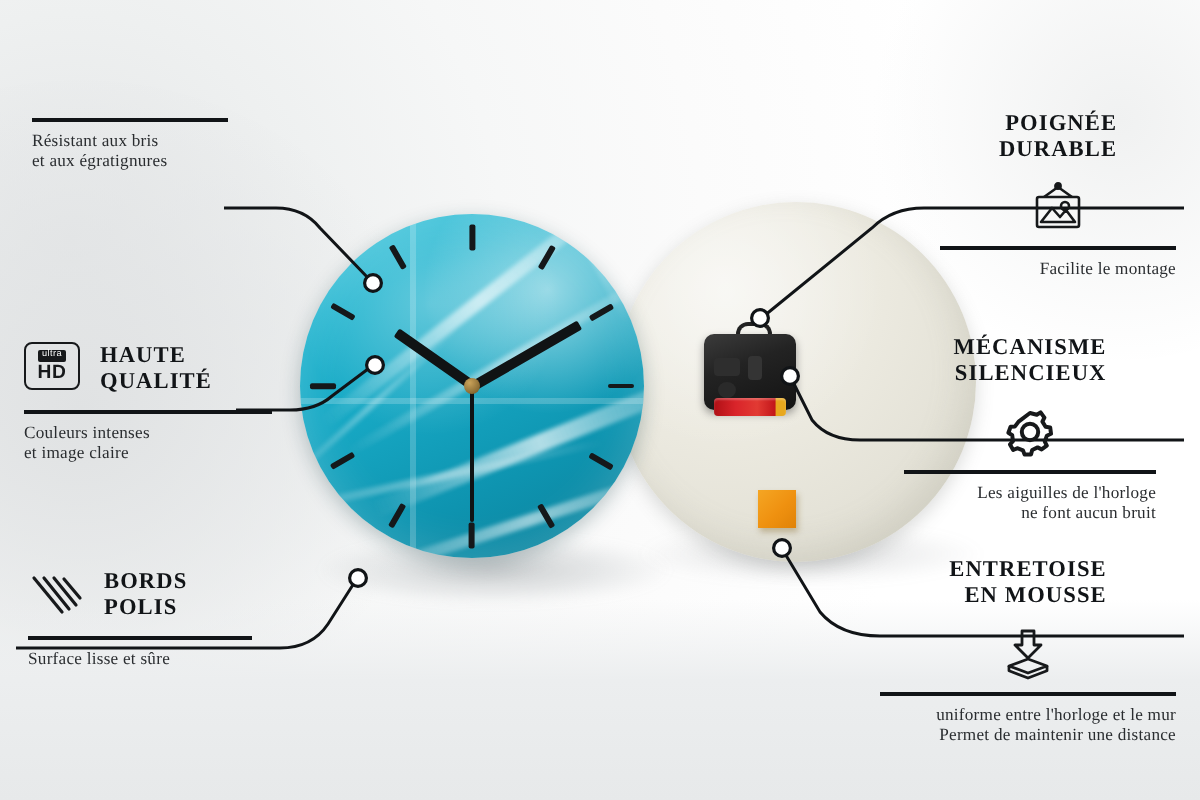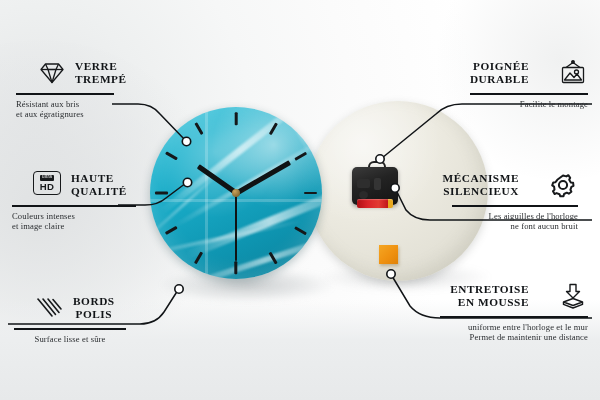--- a/index.html
+++ b/index.html
@@ -91,32 +91,32 @@
      background:linear-gradient(135deg,#f5a623 0%,#ef9110 55%,#e08207 100%);
      box-shadow:1px 2px 3px rgba(120,90,20,.35);}
   .back-sheen{position:absolute;left:-30px;top:-40px;width:170px;height:170px;border-radius:50%;
      background:radial-gradient(circle,rgba(255,255,255,0.45) 0%,rgba(255,255,255,0) 65%);}
 
   
   .callout{position:absolute;width:188px;}
   .callout.left{text-align:left;}
   .callout.right{text-align:right;}
   .co-head{display:flex;align-items:center;gap:8px;min-height:34px;}
-  .callout.right .co-head{flex-direction:row;justify-content:flex-end;}
+  .callout.right .co-head{flex-direction:column;justify-content:flex-end;}
   .co-title{
     font-family:"Liberation Serif", serif;
     font-weight:bold;font-size:11.3px;line-height:13px;letter-spacing:.55px;
     color:#111417;text-transform:uppercase;
   }
   .rule{height:1.6px;background:#111417;margin:3px 0 4px 0;}
   .co-sub{
     font-family:"Liberation Serif", serif;
     font-size:8.6px;line-height:10.4px;color:#2a2d30;letter-spacing:.12px;
   }
-  .icon{width:30px;height:28px;flex:0 0 30px;display:block;margin-left:21px;}
+  .icon{width:30px;height:28px;flex:0 0 30px;display:block;}
   .icon svg{display:block;width:30px;height:28px;}
 
   
   .hd-badge{
     width:26px;height:22px;border:1.6px solid #17191b;border-radius:4px;
     display:flex;flex-direction:column;align-items:center;justify-content:center;
     font-family:"Liberation Sans", sans-serif;color:#17191b;line-height:1;
   }
   .hd-ultra{font-size:4.6px;letter-spacing:.2px;background:#17191b;color:#fff;padding:0.5px 2px;border-radius:1px;}
   .hd-main{font-size:9.6px;font-weight:bold;letter-spacing:.3px;margin-top:1px;}
@@ -197,36 +197,20 @@
       <circle cx="186.5" cy="141.5" r="4.2"></circle>
       <circle cx="187.5" cy="182.5" r="4.2"></circle>
       <circle cx="179" cy="289" r="4.2"></circle>
       <circle cx="380" cy="159" r="4.2"></circle>
       <circle cx="395" cy="188" r="4.2"></circle>
       <circle cx="391" cy="274" r="4.2"></circle>
     </g>
   </svg>
 
   <div class="callout left" style="left:16px;top:56px;width:98px;">
-    <div class="co-head">
-      <span class="icon">
-        <svg viewBox="0 0 30 28">
-          <g fill="none" stroke="#17191b" stroke-width="1.3" stroke-linejoin="round">
-            <path d="M4 10.5 L8.5 5 H21.5 L26 10.5 L15 23.5 Z"></path>
-            <path d="M4 10.5 H26"></path>
-            <path d="M8.5 5 L11 10.5 L15 23.5 L19 10.5 L21.5 5"></path>
-            <path d="M11 10.5 H19"></path>
-          </g>
-        </svg>
-      </span>
-      <div>
-        <div class="co-title">VERRE</div>
-        <div class="co-title">TREMPÉ</div>
-      </div>
-    </div>
     <div class="rule"></div>
     <div class="co-sub">Résistant aux bris</div>
     <div class="co-sub">et aux égratignures</div>
   </div>
 
   <div class="callout left" style="left:12px;top:168px;width:124px;">
     <div class="co-head">
       <span class="icon">
         <span class="hd-badge">
           <span class="hd-ultra">ultra</span>
@@ -235,21 +219,21 @@
       </span>
       <div>
         <div class="co-title">HAUTE QUALITÉ</div>
       </div>
     </div>
     <div class="rule"></div>
     <div class="co-sub">Couleurs intenses</div>
     <div class="co-sub">et image claire</div>
   </div>
 
-  <div class="callout left" style="left:14px;top:291px;width:112px;text-align:center;">
+  <div class="callout left" style="left:14px;top:281px;width:112px;">
     <div class="co-head">
       <span class="icon">
         <svg viewBox="0 0 30 28">
           <g stroke="#17191b" stroke-width="1.6" stroke-linecap="round">
             <line x1="3" y1="5" x2="17" y2="22"></line>
             <line x1="8" y1="5" x2="20.5" y2="20.5"></line>
             <line x1="13" y1="5" x2="24" y2="18.5"></line>
             <line x1="18" y1="5.5" x2="26" y2="15"></line>
           </g>
         </svg>

